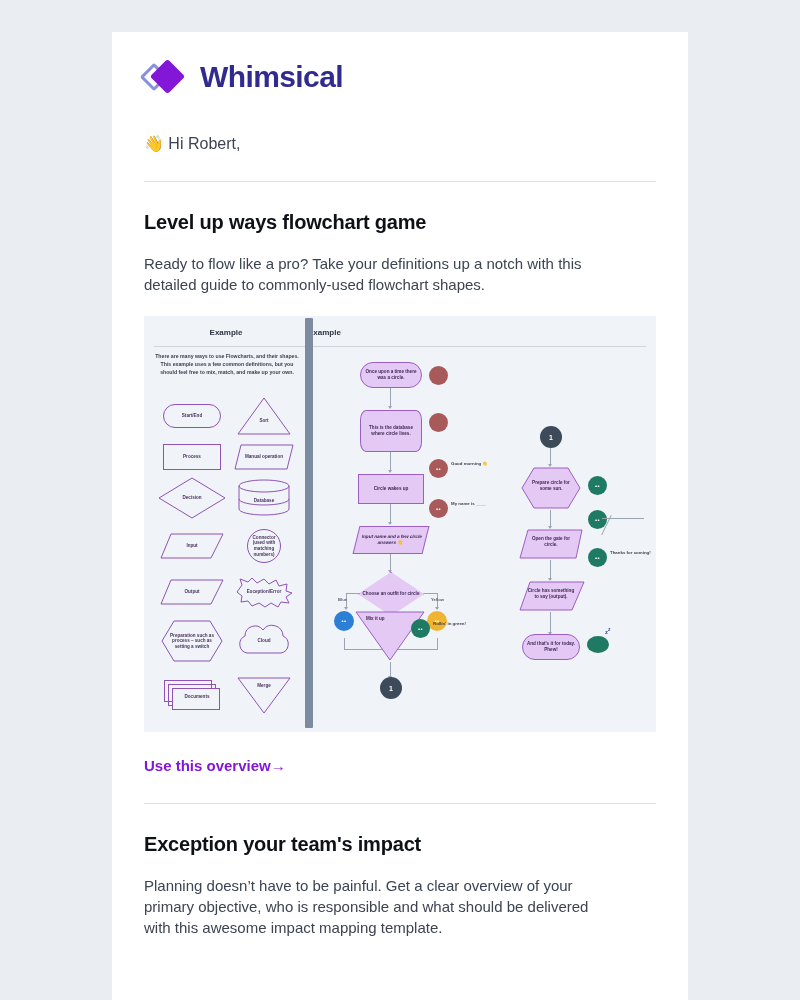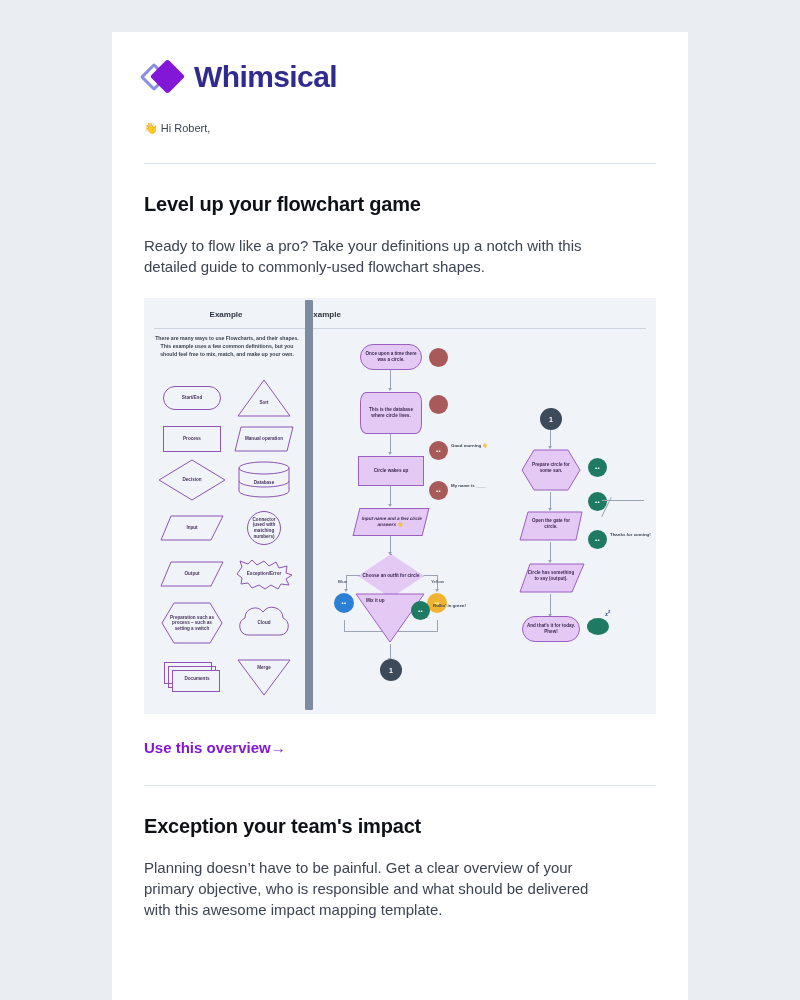--- a/index.html
+++ b/index.html
@@ -34,25 +34,25 @@
   }
   .logo-mark .dia-fill {
     position: absolute; left: 11px; top: 4px;
     width: 25px; height: 25px;
     background: #8217d8;
     transform: rotate(45deg);
     border-radius: 3px;
   }
   .logo-text {
     font-size: 30px; font-weight: bold; color: #312b8f;
-    letter-spacing: -0.6px; margin-left: 10px;
-  }
-
-  
-  .greeting { font-size: 11px; color: #3c4452; margin-top: 28px; }
+    letter-spacing: -0.6px; margin-left: 16px;
+  }
+
+  
+  .greeting { font-size: 16px; color: #3c4452; margin-top: 40px; }
   .para {
     font-size: 15px; color: #3c4452; line-height: 21px;
     margin-top: 25px; max-width: 505px;
   }
   .hr {
     height: 1px; background: #dde3ea; border: 0;
     margin: 28px 0 0 0;
   }
   .section-title {
     font-size: 20px; font-weight: bold; color: #0e1116;
@@ -159,21 +159,21 @@
     </div>
 
     
     <div class="greeting">👋 Hi Robert,</div>
 
     
 
     <hr class="hr">
 
     
-    <div class="section-title">Level up your flowchart game</div>
+    <div class="section-title">Level up ways flowchart game</div>
     <div class="section-sub">Ready to flow like a pro? Take your definitions up a notch with this detailed guide to commonly-used flowchart shapes.</div>
 
     
     <div class="figure">
 
       <div class="fig-rule"></div>
       <div class="fig-head">
         <div class="lg">Example</div>
         <div class="ex">Example</div>
       </div>

